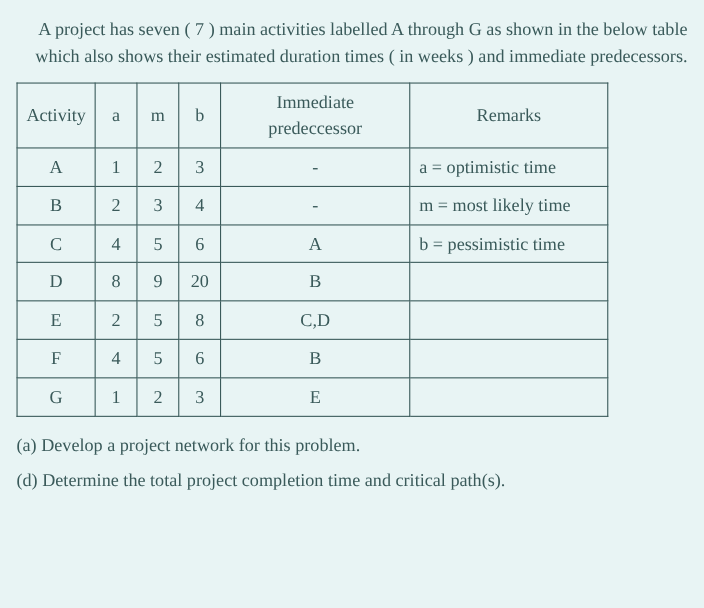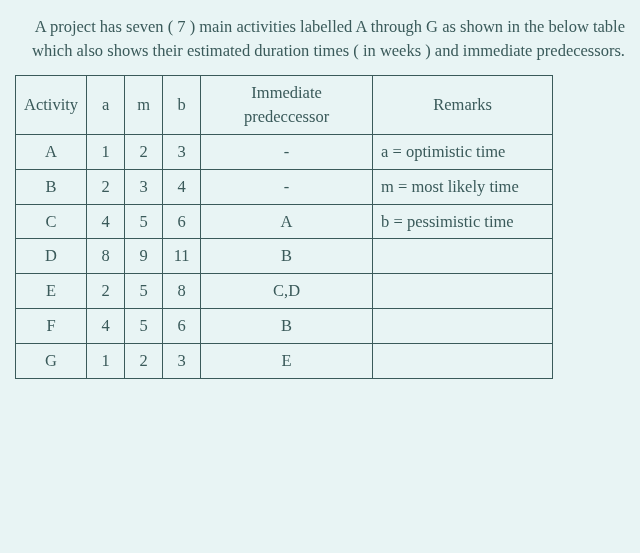--- a/index.html
+++ b/index.html
@@ -72,21 +72,21 @@
     <td class="data-num">4</td>
     <td class="data-num">5</td>
     <td class="data-num">6</td>
     <td class="data-pred">A</td>
     <td class="data-remarks">b = pessimistic time</td>
   </tr>
   <tr>
     <td class="data-activity">D</td>
     <td class="data-num">8</td>
     <td class="data-num">9</td>
-    <td class="data-num">11</td>
+    <td class="data-num">20</td>
     <td class="data-pred">B</td>
     <td class="data-remarks"></td>
   </tr>
   <tr>
     <td class="data-activity">E</td>
     <td class="data-num">2</td>
     <td class="data-num">5</td>
     <td class="data-num">8</td>
     <td class="data-pred">C,D</td>
     <td class="data-remarks"></td>
@@ -104,13 +104,15 @@
     <td class="data-num">1</td>
     <td class="data-num">2</td>
     <td class="data-num">3</td>
     <td class="data-pred">E</td>
     <td class="data-remarks"></td>
   </tr>
 </tbody>
   </table>
 
 <div class="questions">
+  <p>(a) Develop a project network for this problem.</p>
+  <p>(d) Determine the total project completion time and critical path(s).</p>
 </div>
 
 </body></html>

